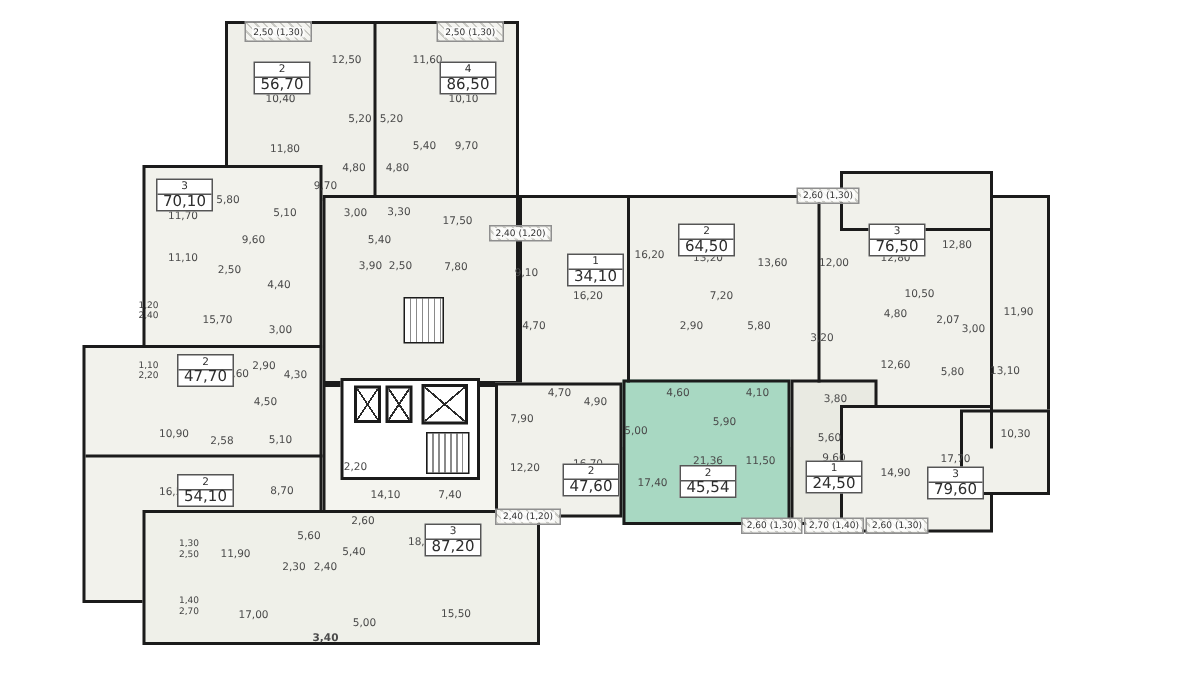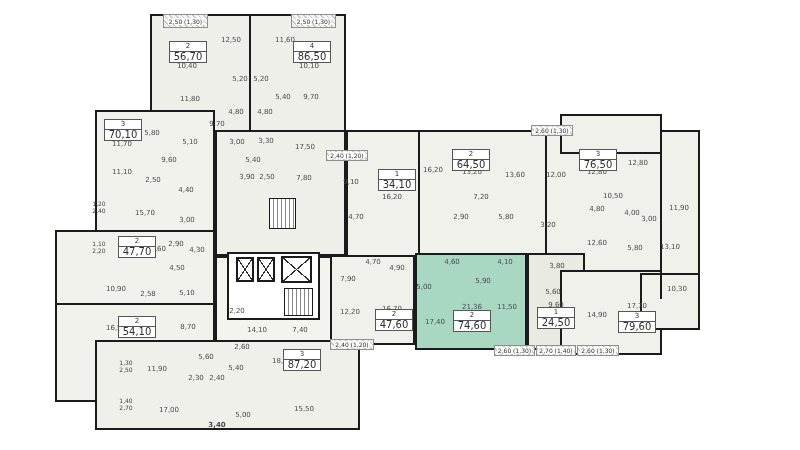--- a/index.html
+++ b/index.html
@@ -138,21 +138,21 @@
       <div class="room" style="left: 472px; top: 172px;">13,20</div>
       <div class="room" style="left: 515px; top: 175px;">13,60</div>
       <div class="room" style="left: 481px; top: 197px;">7,20</div>
       <div class="room" style="left: 461px; top: 217px;">2,90</div>
       <div class="room" style="left: 506px; top: 217px;">5,80</div>
       <div class="room" style="left: 556px; top: 175px;">12,00</div>
       <div class="room" style="left: 597px; top: 172px;">12,80</div>
       <div class="room" style="left: 638px; top: 163px;">12,80</div>
       <div class="room" style="left: 613px; top: 196px;">10,50</div>
       <div class="room" style="left: 597px; top: 209px;">4,80</div>
-      <div class="room" style="left: 632px; top: 213px;">4,00</div>
+      <div class="room" style="left: 632px; top: 213px;">2,07</div>
       <div class="room" style="left: 649px; top: 219px;">3,00</div>
       <div class="room" style="left: 548px; top: 225px;">3,20</div>
       <div class="room" style="left: 679px; top: 208px;">11,90</div>
       <div class="room" style="left: 635px; top: 248px;">5,80</div>
       <div class="room" style="left: 670px; top: 247px;">13,10</div>
       <div class="room" style="left: 597px; top: 243px;">12,60</div>
       <div class="room" style="left: 348px; top: 279px;">7,90</div>
       <div class="room" style="left: 373px; top: 262px;">4,70</div>
       <div class="room" style="left: 397px; top: 268px;">4,90</div>
       <div class="room" style="left: 350px; top: 312px;">12,20</div>
@@ -226,21 +226,21 @@
       <div class="apt" style="left: 598px; top: 160px;">
         <div class="apt-rooms">3</div>
         <div class="apt-area">76,50</div>
       </div>
       <div class="apt" style="left: 394px; top: 320px;">
         <div class="apt-rooms">2</div>
         <div class="apt-area">47,60</div>
       </div>
       <div class="apt" style="left: 472px; top: 321px;">
         <div class="apt-rooms">2</div>
-        <div class="apt-area">74,60</div>
+        <div class="apt-area">45,54</div>
       </div>
       <div class="apt" style="left: 556px; top: 318px;">
         <div class="apt-rooms">1</div>
         <div class="apt-area">24,50</div>
       </div>
       <div class="apt" style="left: 637px; top: 322px;">
         <div class="apt-rooms">3</div>
         <div class="apt-area">79,60</div>
       </div>
     </div>

